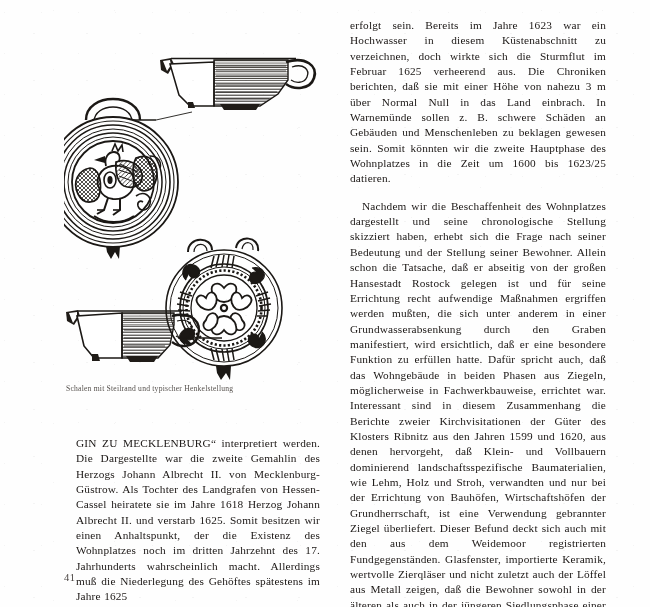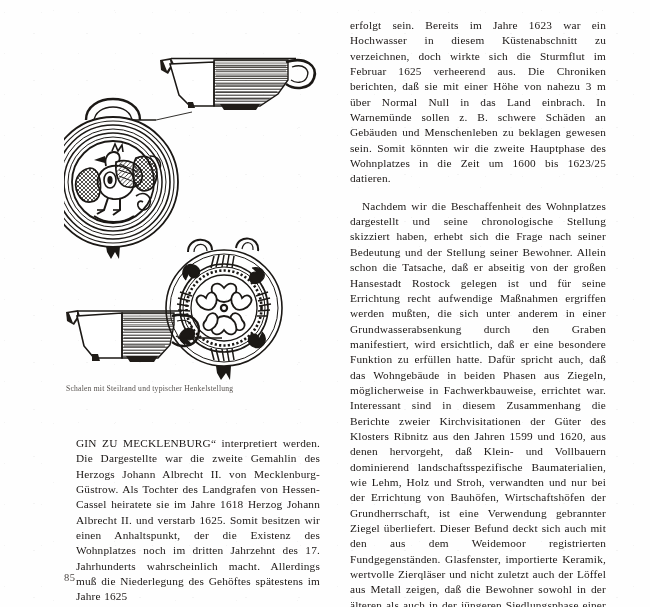--- a/index.html
+++ b/index.html
@@ -304,21 +304,21 @@
     </div>
 
     <div class="caption">Schalen mit Steilrand und typischer Henkelstellung</div>
 
     <div class="left-text">
       <p class="bodytext">GIN ZU MECKLENBURG“ interpretiert werden. Die Dargestellte war die zweite Gemahlin des Herzogs Johann Albrecht II. von Mecklenburg-Güstrow. Als Tochter des Landgrafen von Hessen-Cassel heiratete sie im Jahre 1618 Herzog Johann Albrecht II. und verstarb 1625. Somit besitzen wir einen Anhaltspunkt, der die Existenz des Wohnplatzes noch im dritten Jahrzehnt des 17. Jahrhunderts wahrscheinlich macht. Allerdings muß die Niederlegung des Gehöftes spätestens im Jahre 1625</p>
     </div>
 
   </div>
 
-  <div class="folio">85</div>
+  <div class="folio">41</div>
 
   <div class="col-right">
     <p class="bodytext">erfolgt sein. Bereits im Jahre 1623 war ein Hochwasser in diesem Küstenabschnitt zu verzeichnen, doch wirkte sich die Sturmflut im Februar 1625 verheerend aus. Die Chroniken berichten, daß sie mit einer Höhe von nahezu 3 m über Normal Null in das Land einbrach. In Warnemünde sollen z. B. schwere Schäden an Gebäuden und Menschenleben zu beklagen gewesen sein. Somit könnten wir die zweite Hauptphase des Wohnplatzes in die Zeit um 1600 bis 1623/25 datieren.</p>
     <p class="bodytext indent">Nachdem wir die Beschaffenheit des Wohnplatzes dargestellt und seine chronologische Stellung skizziert haben, erhebt sich die Frage nach seiner Bedeutung und der Stellung seiner Bewohner. Allein schon die Tatsache, daß er abseitig von der großen Hansestadt Rostock gelegen ist und für seine Errichtung recht aufwendige Maßnahmen ergriffen werden mußten, die sich unter anderem in einer Grundwasserabsenkung durch den Graben manifestiert, wird ersichtlich, daß er eine besondere Funktion zu erfüllen hatte. Dafür spricht auch, daß das Wohngebäude in beiden Phasen aus Ziegeln, möglicherweise in Fachwerkbauweise, errichtet war. Interessant sind in diesem Zusammenhang die Berichte zweier Kirchvisitationen der Güter des Klosters Ribnitz aus den Jahren 1599 und 1620, aus denen hervorgeht, daß Klein- und Vollbauern dominierend landschaftsspezifische Baumaterialien, wie Lehm, Holz und Stroh, verwandten und nur bei der Errichtung von Bauhöfen, Wirtschaftshöfen der Grundherrschaft, ist eine Verwendung gebrannter Ziegel überliefert. Dieser Befund deckt sich auch mit den aus dem Weidemoor registrierten Fundgegenständen. Glasfenster, importierte Keramik, wertvolle Zierqläser und nicht zuletzt auch der Löffel aus Metall zeigen, daß die Bewohner sowohl in der älteren als auch in der jüngeren Siedlungsphase einer gehobenen Schicht angehörten und mit keinem bäuerlichen Abhängigkeitsverhältnis behaftet waren.</p>
   </div>
 
   <div class="grain"></div>
 </div>
 
 </body></html>

